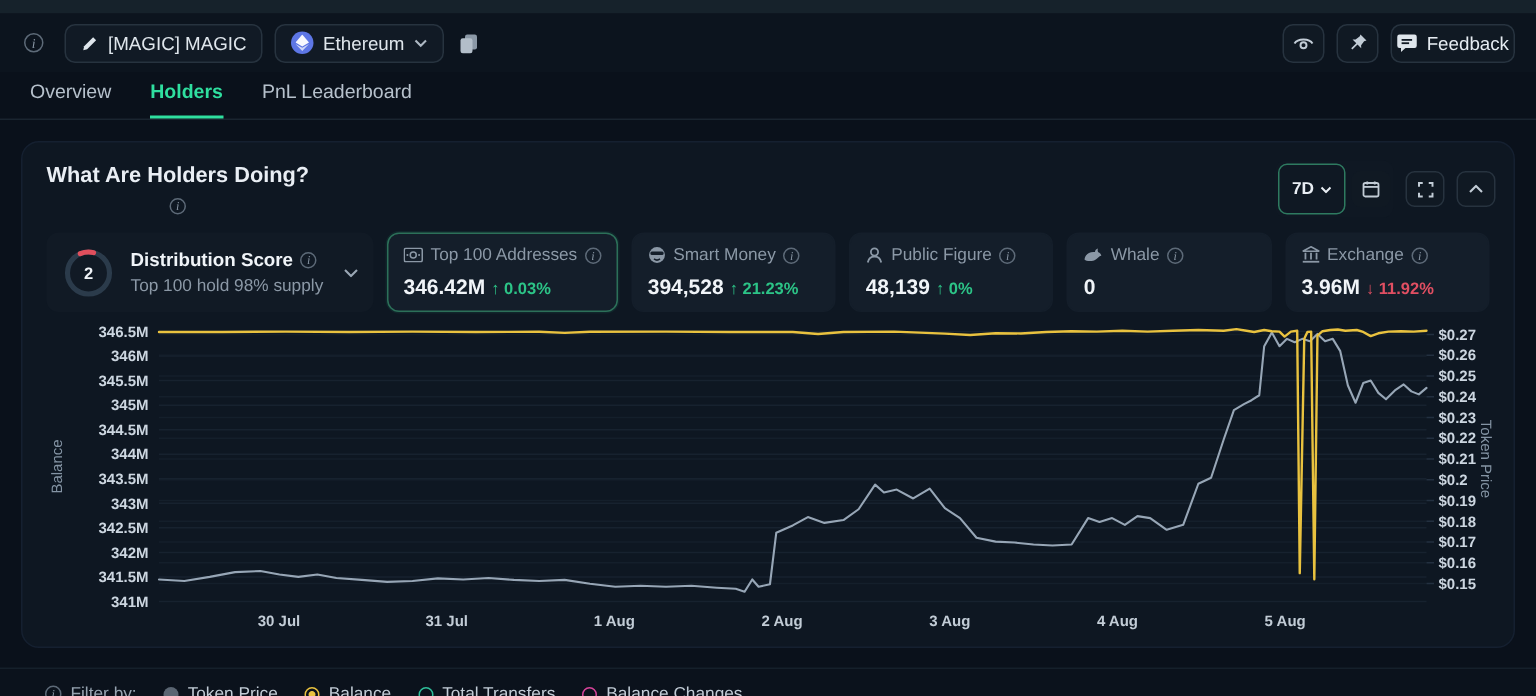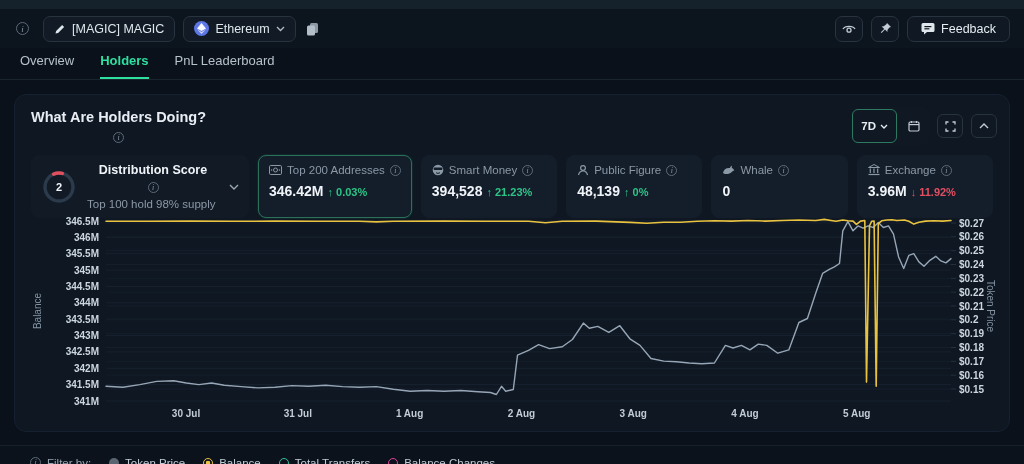--- a/index.html
+++ b/index.html
@@ -12,21 +12,21 @@
   .appbar { height:39px; background:#0c141e; display:flex; align-items:center; justify-content:space-between; padding:0 14px 0 16px; }
   .appbar .left, .appbar .right { display:flex; align-items:center; gap:8px; }
   .app-title { font-size:15px; font-weight:bold; letter-spacing:.2px; }
   .info-ic { display:inline-flex; width:13px; height:13px; border:1px solid #5d6a78; border-radius:50%; color:#8b98a6; font-size:9px; align-items:center; justify-content:center; font-family:"Liberation Serif",serif; font-style:italic; flex:none; }
   .info-ic.small { width:11px; height:11px; font-size:8px; }
   .pill { display:flex; align-items:center; gap:6px; height:26px; padding:0 10px; background:#111a25; border:1px solid #27333f; border-radius:7px; font-size:12.5px; color:#dfe6ec; cursor:pointer; }
   .pill svg { flex:none; }
   .eth-badge { width:15px; height:15px; border-radius:50%; background:#5d76e5; display:flex; align-items:center; justify-content:center; }
   .ghost-btn { background:none; border:none; display:flex; align-items:center; padding:2px; cursor:pointer; }
   .iconbtn { width:28px; height:26px; background:#101923; border:1px solid #27333f; border-radius:7px; display:flex; align-items:center; justify-content:center; cursor:pointer; }
-  .feedback-btn { display:flex; align-items:center; gap:6px; height:26px; padding:0 13px; background:#101923; border:1px solid #27333f; border-radius:7px; color:#e6ecf2; font-size:12.5px; cursor:pointer; }
+  .feedback-btn { display:flex; align-items:center; gap:6px; height:26px; padding:0 3px; background:#101923; border:1px solid #27333f; border-radius:7px; color:#e6ecf2; font-size:12.5px; cursor:pointer; }
 
   
   .tabs { display:flex; gap:26px; padding:0 20px; height:32px; align-items:flex-end; background:#0a111b; border-bottom:1px solid #1a2530; }
   .tab { font-size:13px; color:#b6c1cc; padding-bottom:9px; border-bottom:2px solid transparent; cursor:pointer; }
   .tab.active { color:#2fdf9f; font-weight:bold; border-bottom-color:#2fdf9f; }
 
   
   main { padding:14px 14px 0 14px; }
   .panel { background:#0e1722; border:1px solid #152030; border-radius:12px; height:338px; position:relative; }
   .panel-head { display:flex; align-items:center; justify-content:space-between; padding:12px 12px 0 16px; }
@@ -35,21 +35,21 @@
   .head-controls { display:flex; align-items:center; gap:8px; }
   .range-group { display:flex; align-items:center; gap:4px; background:#0f1823; border-radius:7px; padding:2px; }
   .range-btn { display:flex; align-items:center; gap:4px; height:22px; padding:16px 8px; border:1px solid #2e7a60; border-radius:6px; background:transparent; color:#e9eef4; font-size:11.5px; font-weight:bold; cursor:pointer; }
   .sq-btn { width:26px; height:24px; background:#101923; border:1px solid #27333f; border-radius:6px; display:flex; align-items:center; justify-content:center; cursor:pointer; }
   .sq-btn.borderless { border-color:#27333f; }
 
   
   .cards-row { display:flex; gap:9px; padding:10px 16px 0 16px; }
   .dist-card { width:218px; flex:none; background:#111a25; border-radius:8px; display:flex; align-items:center; gap:10px; padding:8px 10px; cursor:pointer; }
   .dist-texts { flex:1; }
-  .dist-title-row { display:flex; align-items:center; gap:5px;flex-direction:column; }
+  .dist-title-row { display:flex; align-items:center; gap:5px; }
   .dist-title { font-size:12.5px; font-weight:bold; color:#f0f4f8; }
   .dist-sub { font-size:11.5px; color:#8b98a6; margin-top:5px; }
   .stat-card { flex:1; background:#141e2a; border:1px solid #141e2a; border-radius:8px; padding:8px 10px; cursor:pointer; }
   .stat-card.selected { border-color:#2c7059; box-shadow:0 0 0 1px rgba(47,223,159,.08); }
   .stat-label-row { display:flex; align-items:center; gap:5px; font-size:11.5px; color:#8b98a6; white-space:nowrap; }
   .stat-value-row { margin-top:7px; font-size:14px; font-weight:bold; color:#f0f4f8; white-space:nowrap; }
   .chg { font-size:11px; font-weight:bold; margin-left:4px; }
   .chg.up { color:#2cc487; }
   .chg.down { color:#e14f62; }
 
@@ -197,21 +197,21 @@
       </div>
 
       <div class="stat-card selected">
         <div class="stat-label-row">
           <svg width="13" height="10" viewBox="0 0 13 10">
               <rect x="0.5" y="0.5" width="12" height="9" rx="1.2" fill="none" stroke="#8b98a6"></rect>
               <circle cx="6.5" cy="5" r="2" fill="none" stroke="#8b98a6"></circle>
               <circle cx="2.6" cy="5" r="0.7" fill="#8b98a6"></circle>
               <circle cx="10.4" cy="5" r="0.7" fill="#8b98a6"></circle>
             </svg>
-          <span>Top 200 Addresses</span>
+          <span>Top 100 Addresses</span>
           <span class="info-ic small">i</span>
         </div>
         <div class="stat-value-row">
           <span>346.42M</span><span class="chg up">↑ 0.03%</span>
         </div>
       </div>
 
       <div class="stat-card">
         <div class="stat-label-row">
           <svg width="12" height="12" viewBox="0 0 12 12">

